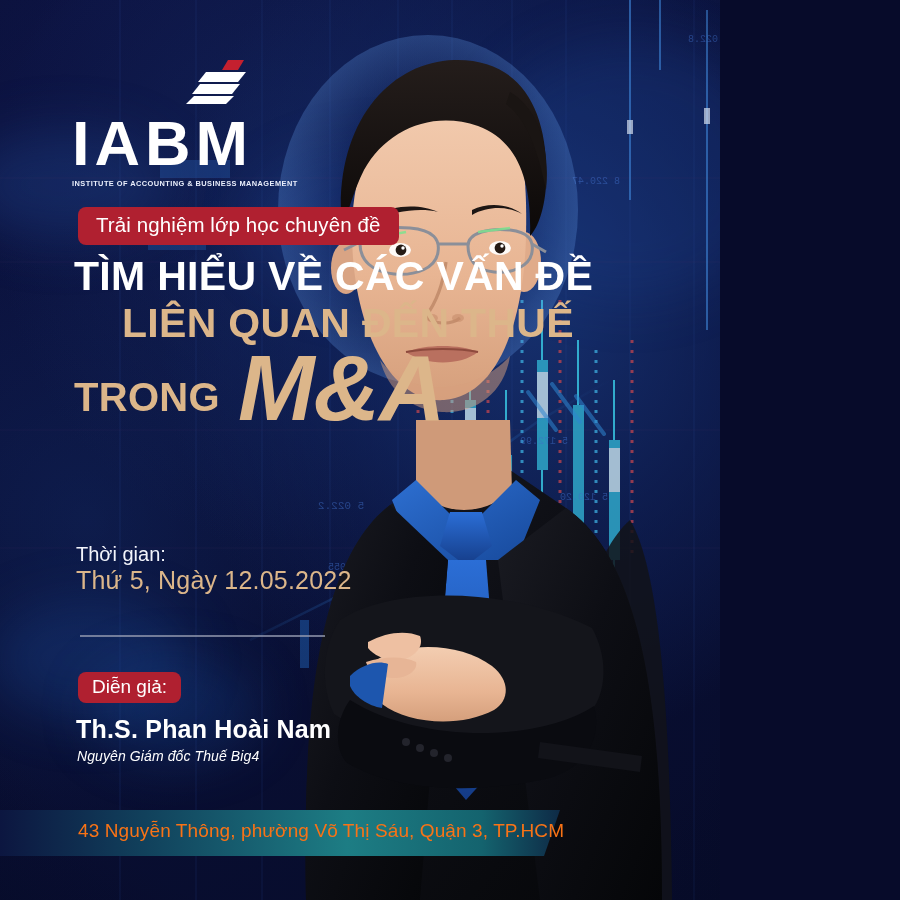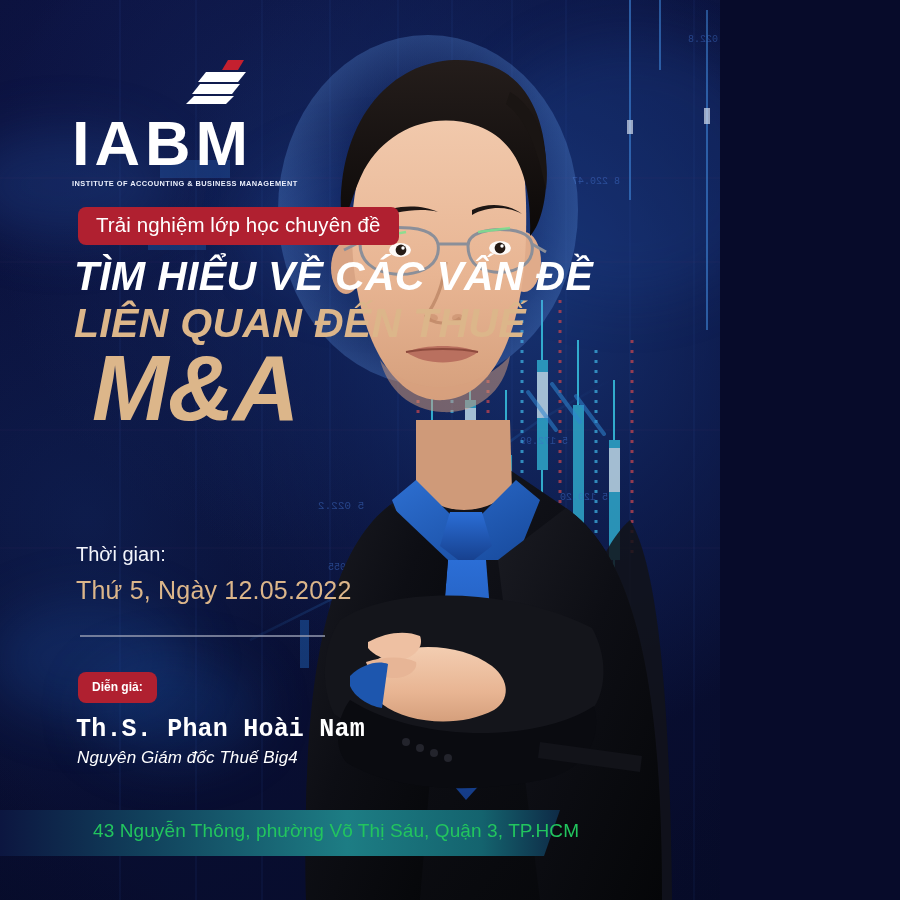--- a/index.html
+++ b/index.html
@@ -59,66 +59,66 @@
     color:#e9eefb; margin-top:5px; white-space:nowrap;
   }
 
   .badge{
     position:absolute; display:inline-flex; align-items:center;
     background:#b02030; color:#fff;border-radius:8px;
   }
   .badge-top{ left:78px; top:207px; height:38px; padding:0 18px 2px 18px; }
   .badge-top span{ font-size:20.5px; font-weight:400; letter-spacing:.1px; }
   .badge-speaker{ left:78px; top:672px; height:31px; padding:0 14px 2px 14px; }
-  .badge-speaker span{ font-size:12px; font-weight:700; }
+  .badge-speaker span{ font-size:19px; font-weight:400; }
 
   .headline{ position:absolute; left:74px; top:256px; width:520px; }
   .hl{
-    font-weight:800; font-style:italic;
+    font-weight:800; 
     letter-spacing:.3px; line-height:1.0;
     font-family:"Liberation Sans", sans-serif;
   }
   .hl1{ font-size:41px; color:#ffffff; }
-  .hl2{ font-size:41px; color:#dcb68a; margin-top:6px; }
+  .hl2{ font-size:41px; color:#dcb68a; margin-top:6px;margin-left:48px; }
   .hl3row{ display:flex; align-items:flex-end; margin-top:2px; }
   .hl3{ font-size:40px; color:#dcb68a; padding-bottom:14px; }
   .hl-ma{
     font-size:92px; font-weight:800; font-style:italic;
     color:#dcb68a; line-height:.92; margin-left:18px;
     letter-spacing:-1px;
   }
 
   .timeblock{ position:absolute; left:76px; top:543px; }
   .time-row{ display:flex; align-items:center; }
   .time-label{ font-size:20px; color:#f2f4fb; font-weight:400; }
   .time-value{ font-size:28px; color:#dcb68a; margin-left:10px; letter-spacing:.5px; }
-  .date-value{ font-size:25px; color:#dcb68a; margin-top:10px; letter-spacing:.2px; }
+  .date-value{ font-size:25px; color:#dcb68a; letter-spacing:.2px; }
 
   .divider{
     position:absolute; left:80px; top:635px; width:245px; height:2px;
     background:#9aa0b4; opacity:.72;
   }
 
   .speaker-name{
     position:absolute; left:76px; top:715px;
-    font-size:25px; font-weight:800; color:#ffffff; letter-spacing:.2px;font-family:Liberation Mono, monospace;
+    font-size:25px; font-weight:800; color:#ffffff; letter-spacing:.2px;
   }
   .speaker-role{
     position:absolute; left:77px; top:748px;
-    font-size:17px; font-style:italic; font-weight:400; color:#ffffff; letter-spacing:.1px;
+    font-size:14px; font-style:italic; font-weight:400; color:#ffffff; letter-spacing:.1px;
   }
 
   .footer-bar{
     position:absolute; left:0; top:810px; width:560px; height:46px;
     background:linear-gradient(90deg,#0c1640 0%, #11415c 26%, #1d7d84 62%, #14636e 86%, #0e2a46 100%);
     clip-path:polygon(0 0, 560px 0, 544px 46px, 0 46px);
   }
   .footer-text{
-    position:absolute; left:93px; top:820px;
-    font-size:19px; color:#22c55e; font-weight:400; letter-spacing:.1px;text-align:center;
+    position:absolute; left:78px; top:820px;
+    font-size:19px; color:#f97316; font-weight:400; letter-spacing:.1px;text-align:center;
   }
 </style>
 </head>
 <body>
 
 <div id="poster">
 
   <div class="bg-base"></div>
 
   <div class="bg-blob" style="left:-40px;top:130px;width:210px;height:110px;background:rgba(36,78,160,.30);"></div>
@@ -407,20 +407,21 @@
   </div>
 
   <div class="badge badge-top">
     <span>Trải nghiệm lớp học chuyên đề</span>
   </div>
 
   <div class="headline">
     <div class="hl hl1">TÌM HIỂU VỀ CÁC VẤN ĐỀ</div>
     <div class="hl hl2">LIÊN QUAN ĐẾN THUẾ</div>
     <div class="hl3row">
+      <div class="hl hl3">TRONG</div>
       <div class="hl-ma">M&amp;A</div>
     </div>
   </div>
 
   <div class="timeblock">
     <div class="time-row">
       <div class="time-label">Thời gian:</div>
     </div>
     <div class="date-value">Thứ 5, Ngày 12.05.2022</div>
   </div>

